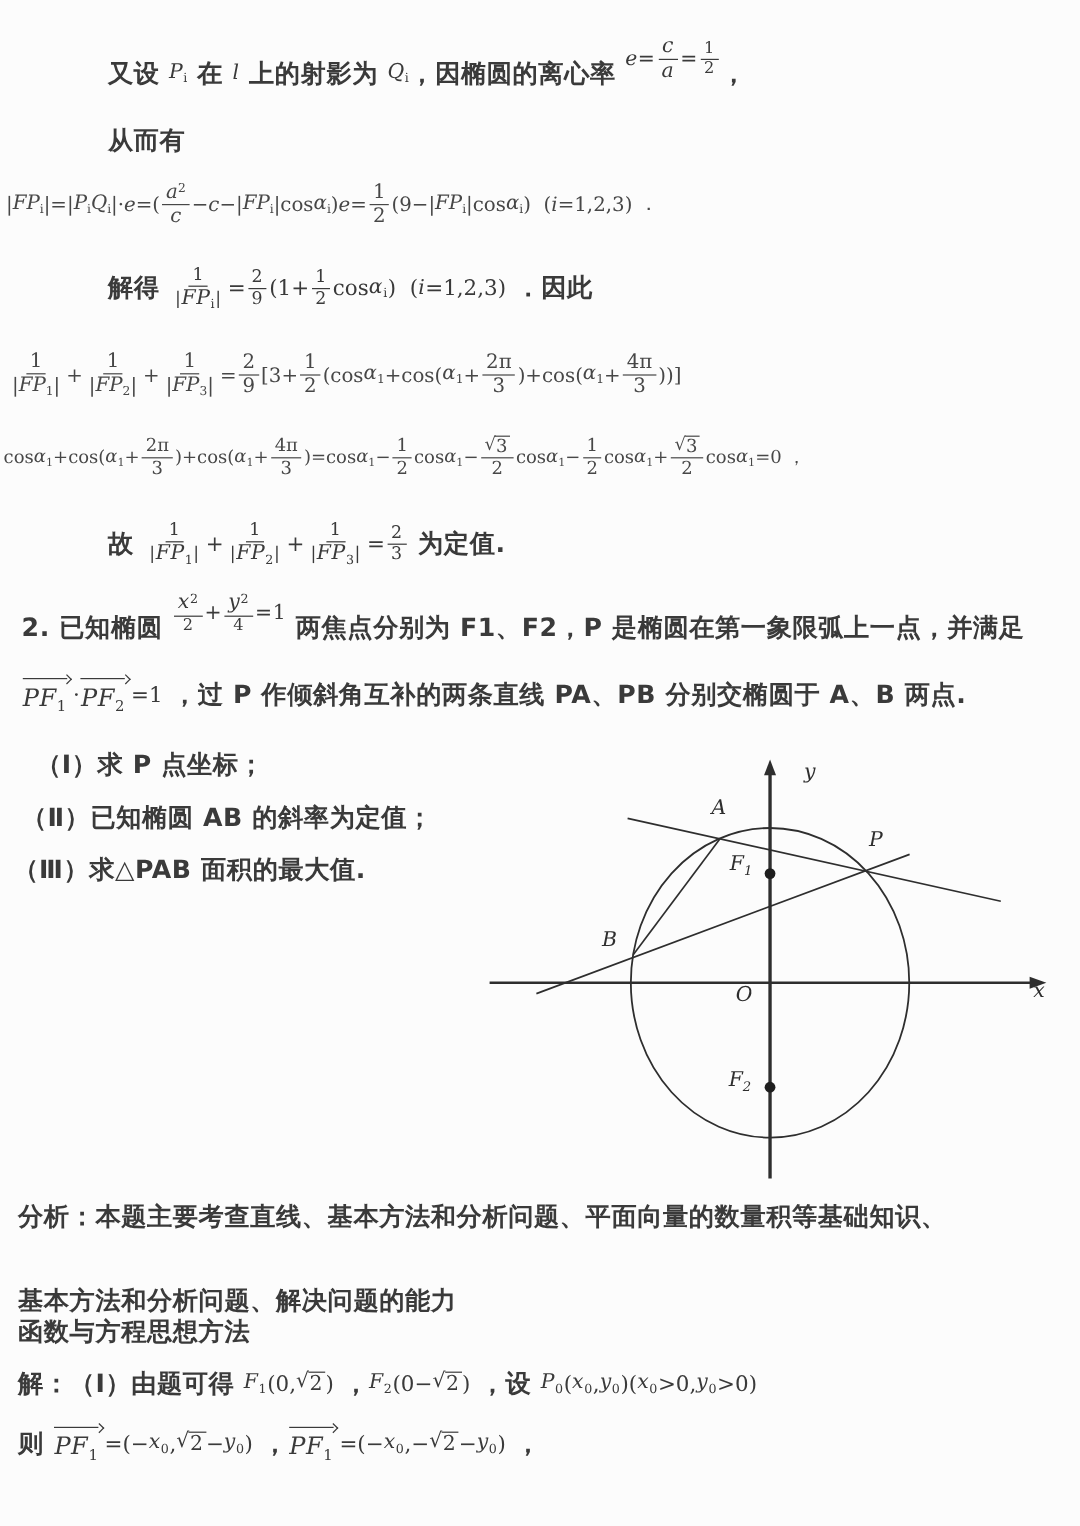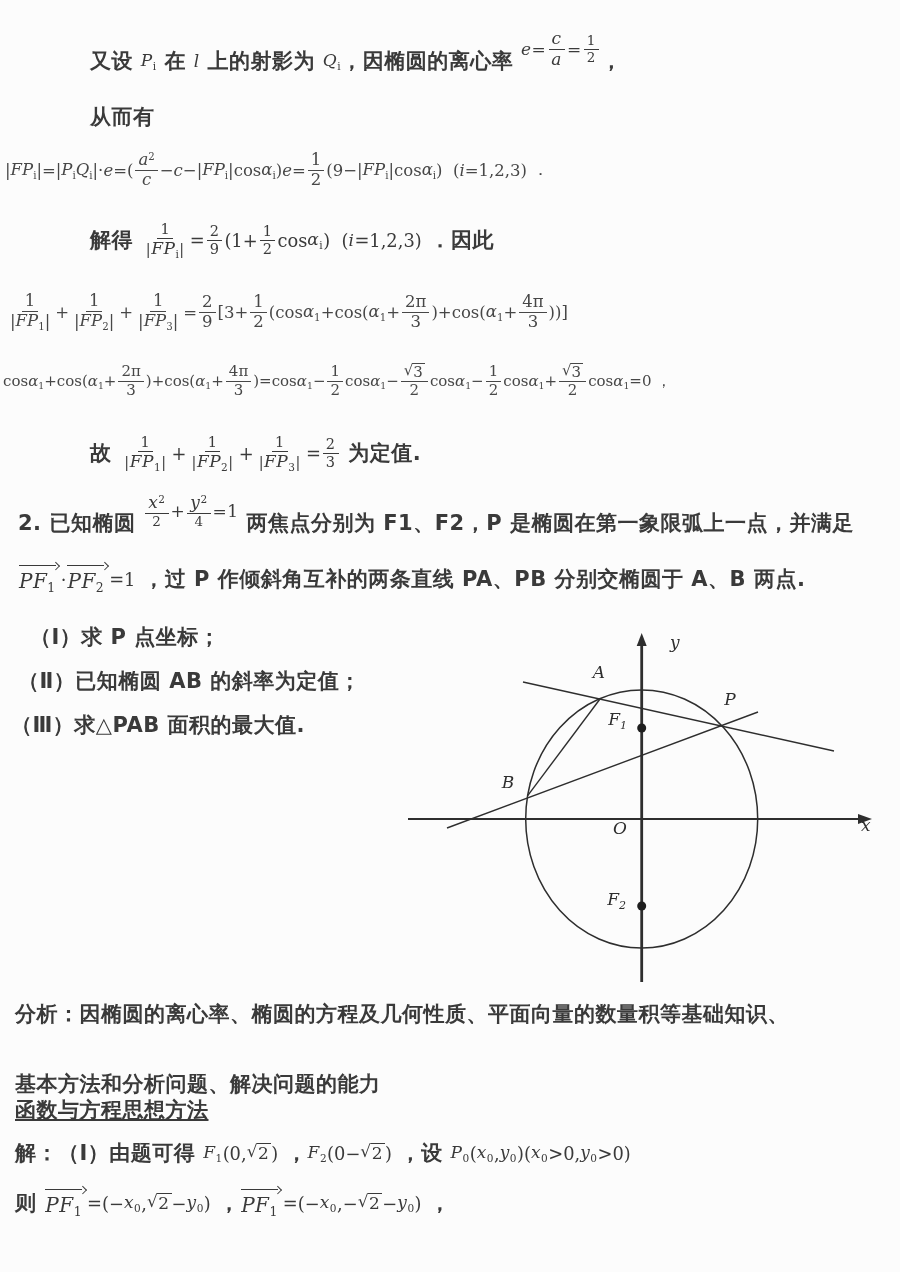--- a/index.html
+++ b/index.html
@@ -81,17 +81,17 @@
   <text x="270" y="20">y</text>
   <text x="461" y="203">x</text>
   <text x="220" y="206" text-anchor="middle">O</text>
   <text x="199" y="50" text-anchor="middle">A</text>
   <text x="108" y="160" text-anchor="middle">B</text>
   <text x="330" y="77" text-anchor="middle">P</text>
   <text x="227" y="97" text-anchor="end"><tspan>F</tspan><tspan class="ssub" dy="4">1</tspan></text>
   <text x="226" y="277" text-anchor="end"><tspan>F</tspan><tspan class="ssub" dy="4">2</tspan></text>
 </svg>
 
-<div class="line cn" style="left:15px;top:998px;height:32px;">分析：因椭圆的离心率、椭圆的方程及几何性质、平面向量的数量积等基础知识、</div>
+<div class="line cn" style="left:15px;top:998px;height:32px;">分析：本题主要考查直线、基本方法和分析问题、平面向量的数量积等基础知识、</div>
 <div class="line cn" style="left:15px;top:1046px;height:32px;margin-top:22px;">基本方法和分析问题、解决问题的能力</div>
-<div class="line cn" style="left:15px;top:1094px;height:32px;text-decoration:underline;">函数与方程思想方法</div>
+<div class="line cn" style="left:15px;top:1094px;height:32px;">函数与方程思想方法</div>
 <div class="line cn" style="left:15px;top:1130px;height:46px;"><span class="tk">解：（Ⅰ）由题可得 </span><span class="ivar"><span class="it">F</span><sub>1</sub></span><span class="mtk">(0,</span><span class="sqrt"><span class="rad">√</span><span class="rbar">2</span></span><span class="mtk">)</span><span class="tk"> ，</span><span class="ivar"><span class="it">F</span><sub>2</sub></span><span class="mtk">(0−</span><span class="sqrt"><span class="rad">√</span><span class="rbar">2</span></span><span class="mtk">)</span><span class="tk"> ，设 </span><span class="ivar"><span class="it">P</span><sub>0</sub></span><span class="mtk">(</span><span class="ivar"><span class="it">x</span><sub>0</sub></span><span class="mtk">,</span><span class="ivar"><span class="it">y</span><sub>0</sub></span><span class="mtk">)(</span><span class="ivar"><span class="it">x</span><sub>0</sub></span><span class="mtk">&gt;0,</span><span class="ivar"><span class="it">y</span><sub>0</sub></span><span class="mtk">&gt;0)</span></div>
 <div class="line cn" style="left:15px;top:1180px;height:46px;"><span class="tk">则 </span><span class="vec"><span>PF</span><sub>1</sub></span><span class="mtk">=(−</span><span class="ivar"><span class="it">x</span><sub>0</sub></span><span class="mtk">,</span><span class="sqrt"><span class="rad">√</span><span class="rbar">2</span></span><span class="mtk">−</span><span class="ivar"><span class="it">y</span><sub>0</sub></span><span class="mtk">)</span><span class="tk"> ，</span><span class="vec"><span>PF</span><sub>1</sub></span><span class="mtk">=(−</span><span class="ivar"><span class="it">x</span><sub>0</sub></span><span class="mtk">,−</span><span class="sqrt"><span class="rad">√</span><span class="rbar">2</span></span><span class="mtk">−</span><span class="ivar"><span class="it">y</span><sub>0</sub></span><span class="mtk">)</span><span class="tk"> ，</span></div>
 
 </body></html>

